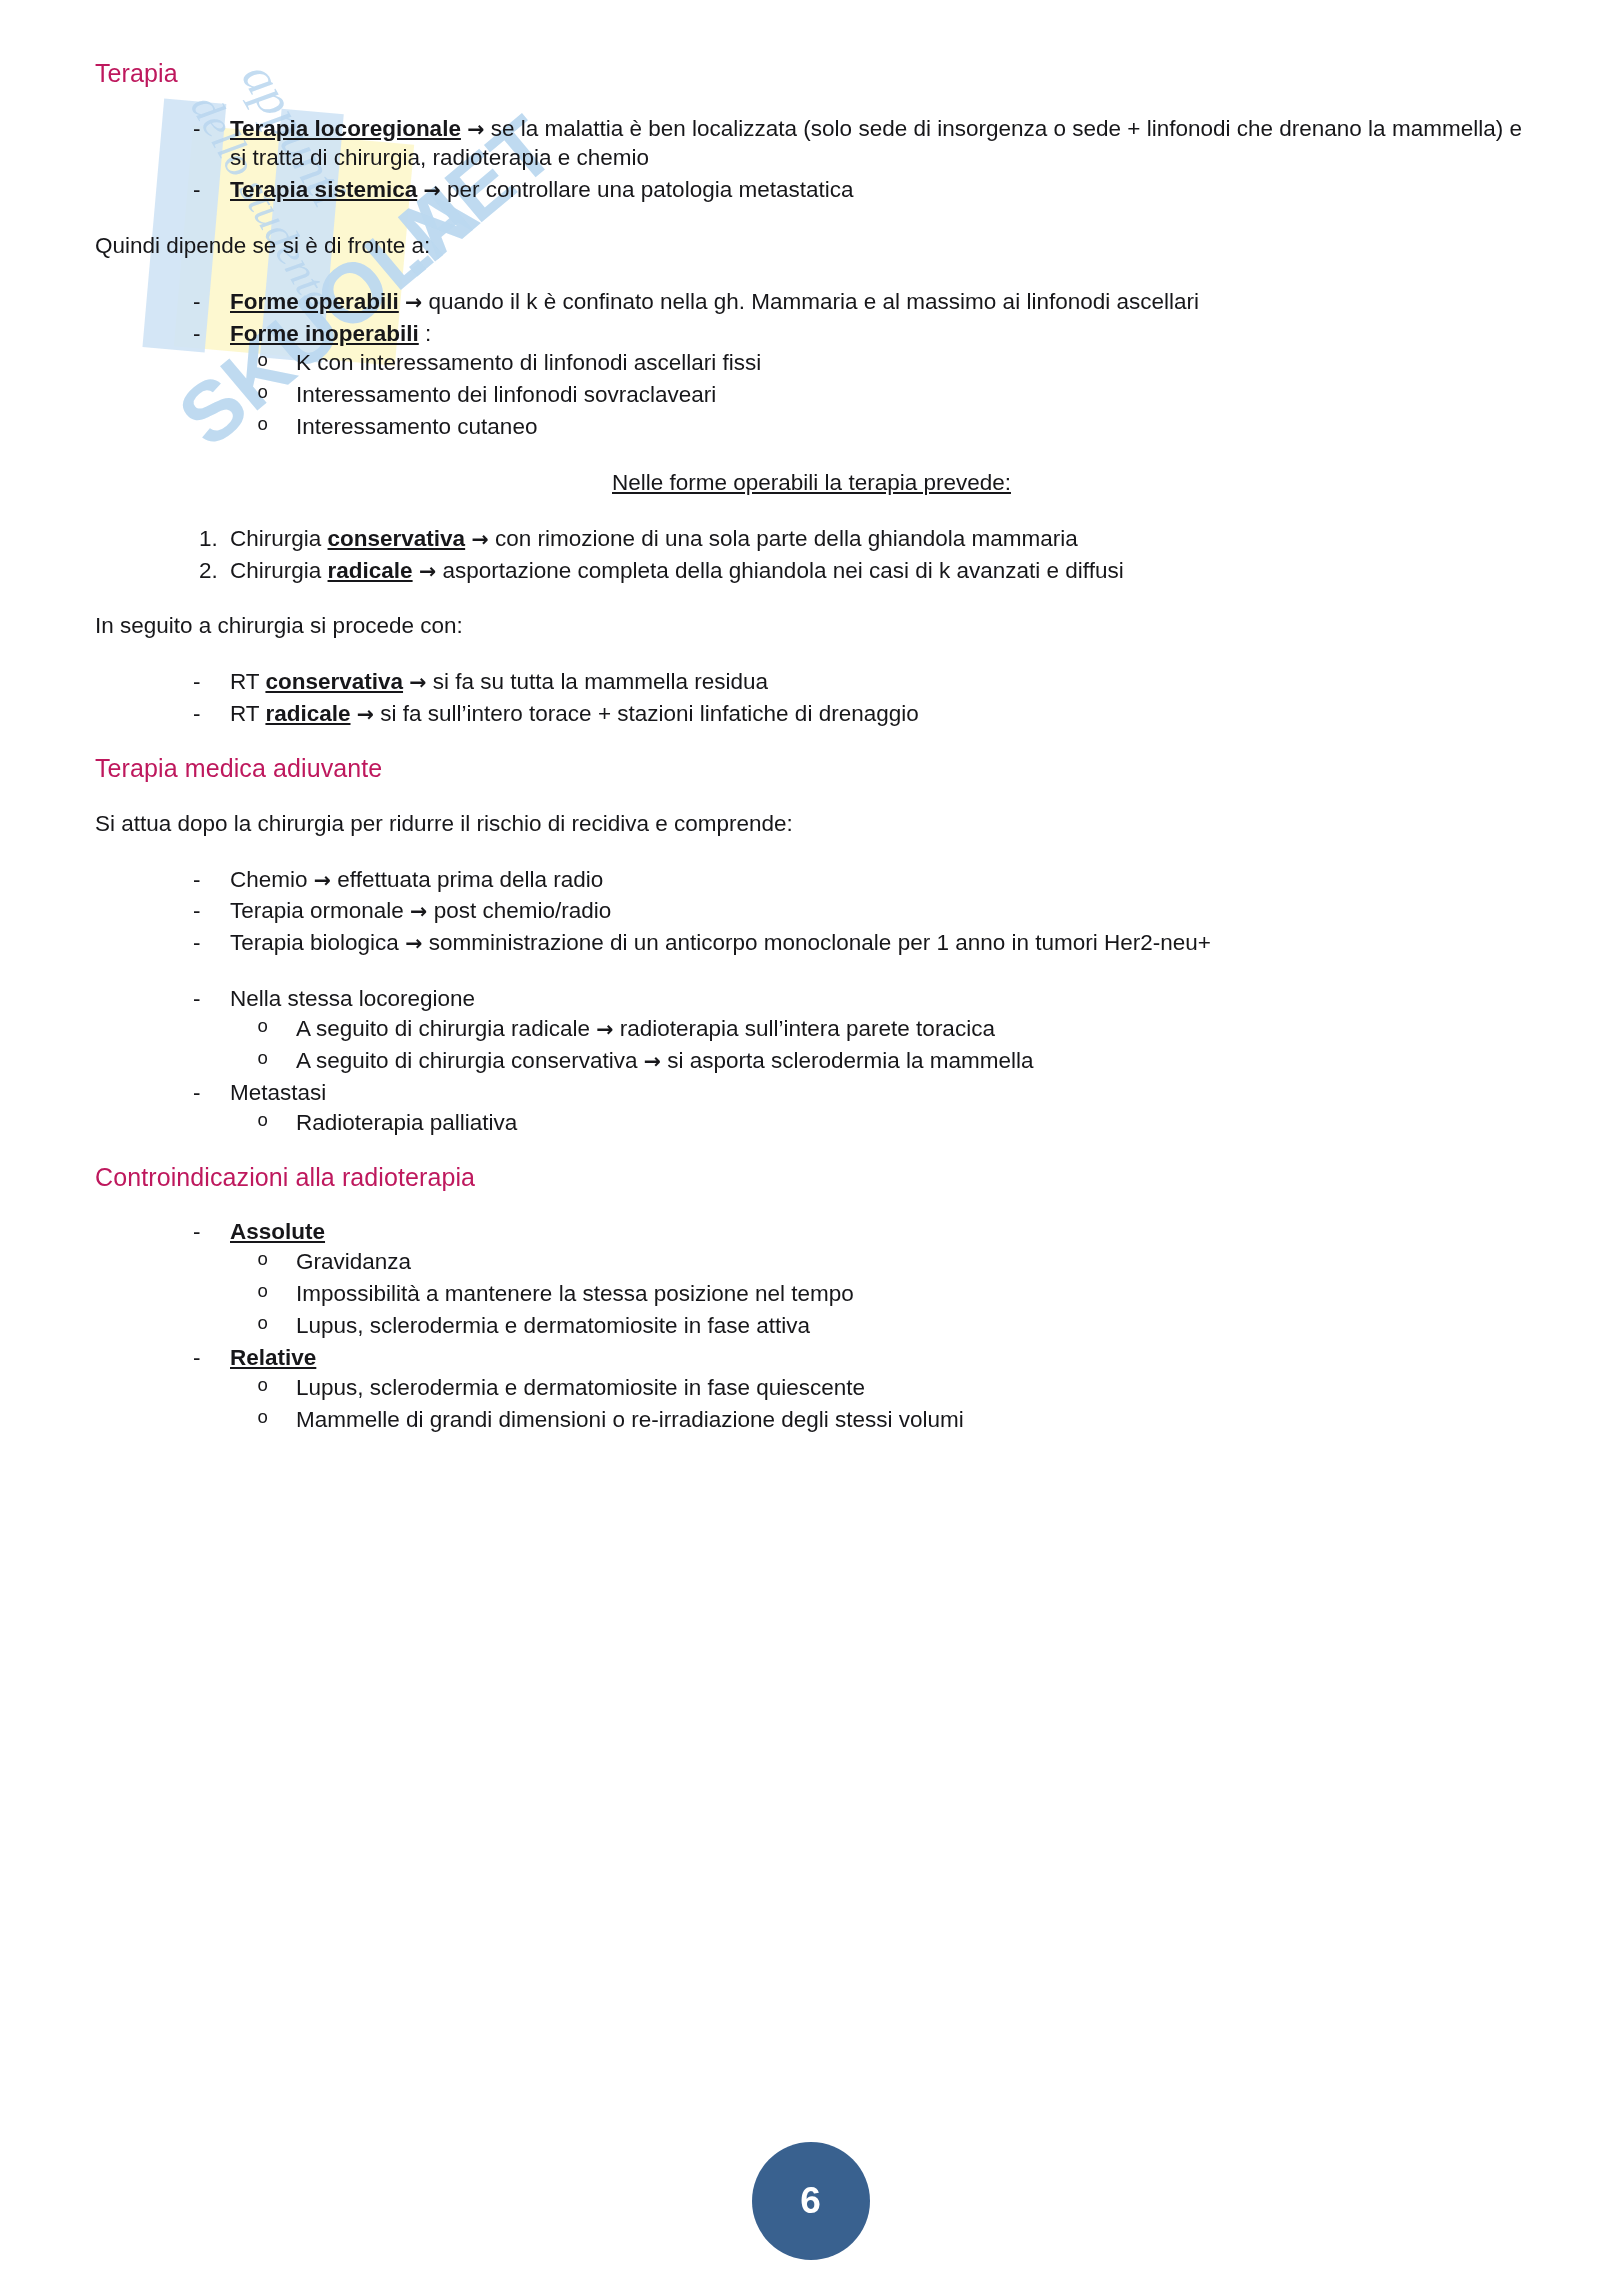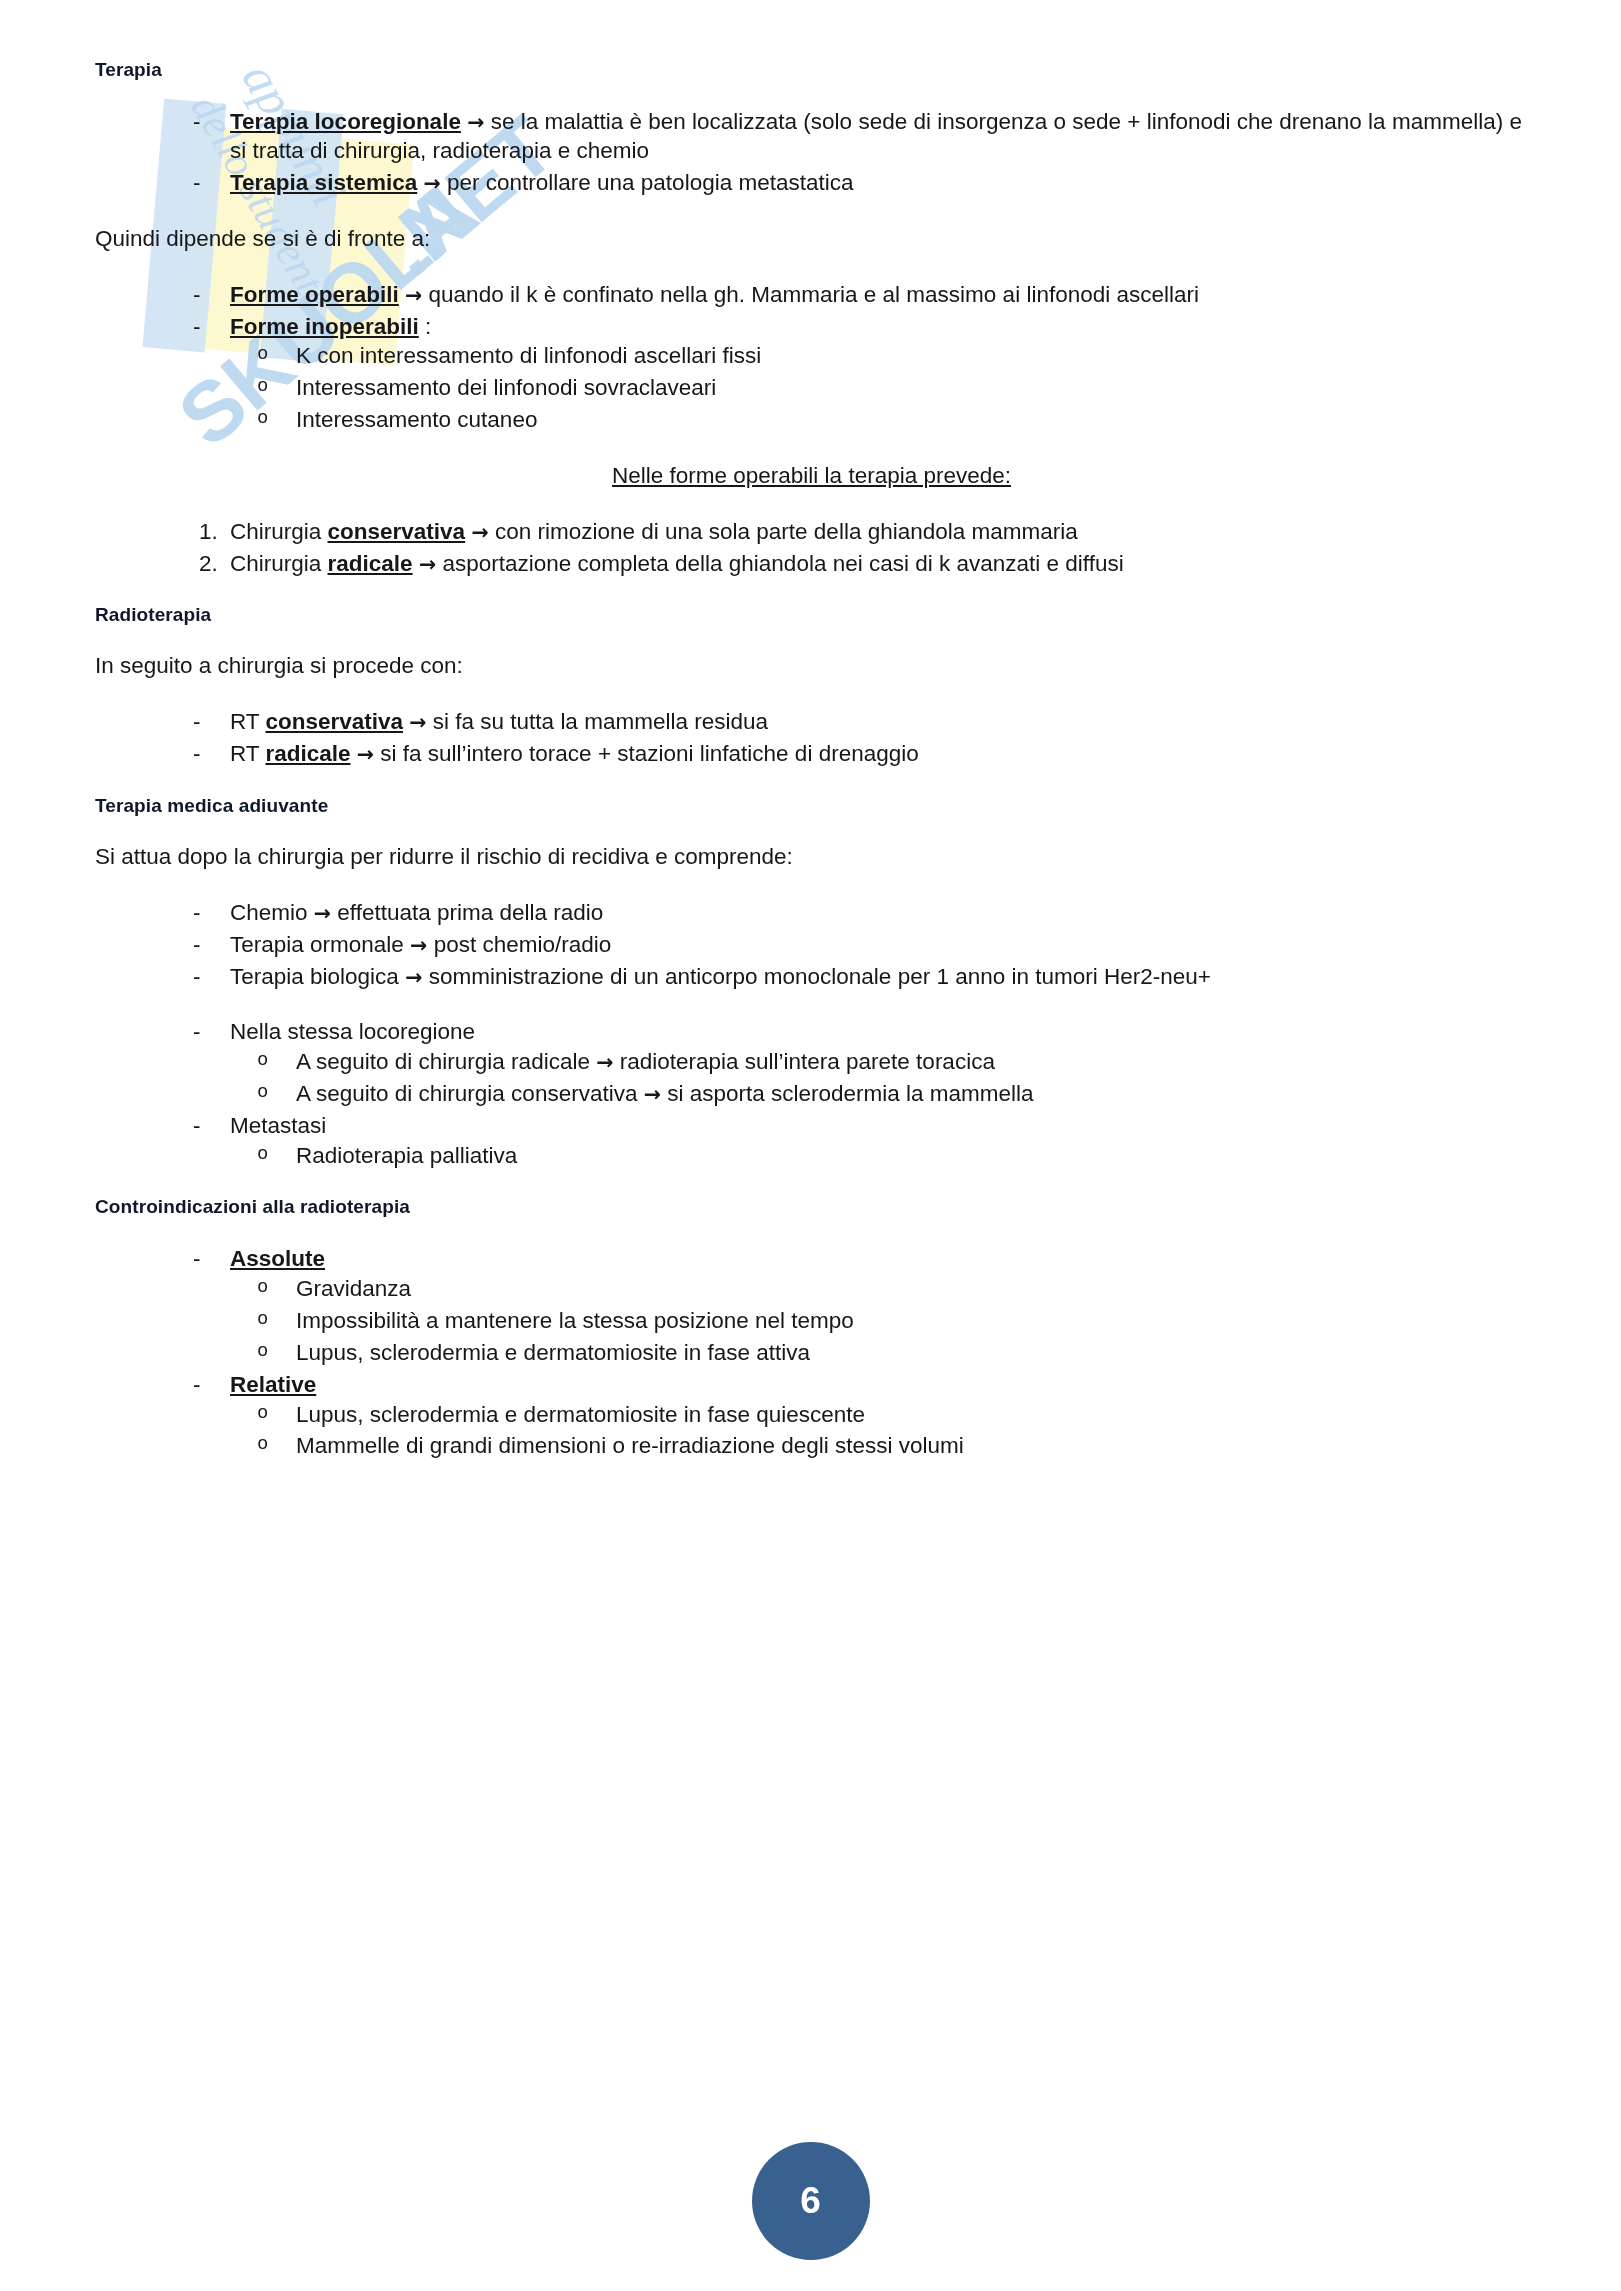--- a/index.html
+++ b/index.html
@@ -31,23 +31,23 @@
   .wm-svg { width: 100%; height: 100%; display: block; }
 
   
   .content {
     position: relative;
     z-index: 2;
     padding: 59px 93px 0 95px;
   }
 
   h2.heading {
-    color: #0f172a;
-    font-size: 19px;
-    font-weight: bold;
+    color: #be185d;
+    font-size: 25px;
+    font-weight: normal;
     margin: 0 0 25.5px 0;
     letter-spacing: 0.1px;
   }
 
   p.para {
     font-size: 22.5px;
     color: #17171a;
     margin: 0 0 25.5px 0;
     line-height: 1.35;
   }
@@ -176,21 +176,20 @@
 
     <ol class="lvl1">
       <li>
         <span class="mk">1.</span><span>Chirurgia </span><span class="b">conservativa</span> <span class="arrow">→</span><span> con rimozione di una sola parte della ghiandola mammaria</span>
       </li>
       <li>
         <span class="mk">2.</span><span>Chirurgia </span><span class="b">radicale</span> <span class="arrow">→</span><span> asportazione completa della ghiandola nei casi di k avanzati e diffusi</span>
       </li>
     </ol>
 
-    <h2 class="heading">Radioterapia</h2>
 
     <p class="para">In seguito a chirurgia si procede con:</p>
 
     <ul class="lvl1">
       <li>
         <span class="mk">-</span><span>RT </span><span class="b">conservativa</span> <span class="arrow">→</span><span> si fa su tutta la mammella residua</span>
       </li>
       <li>
         <span class="mk">-</span><span>RT </span><span class="b">radicale</span> <span class="arrow">→</span><span> si fa sull’intero torace + stazioni linfatiche di drenaggio</span>
       </li>

